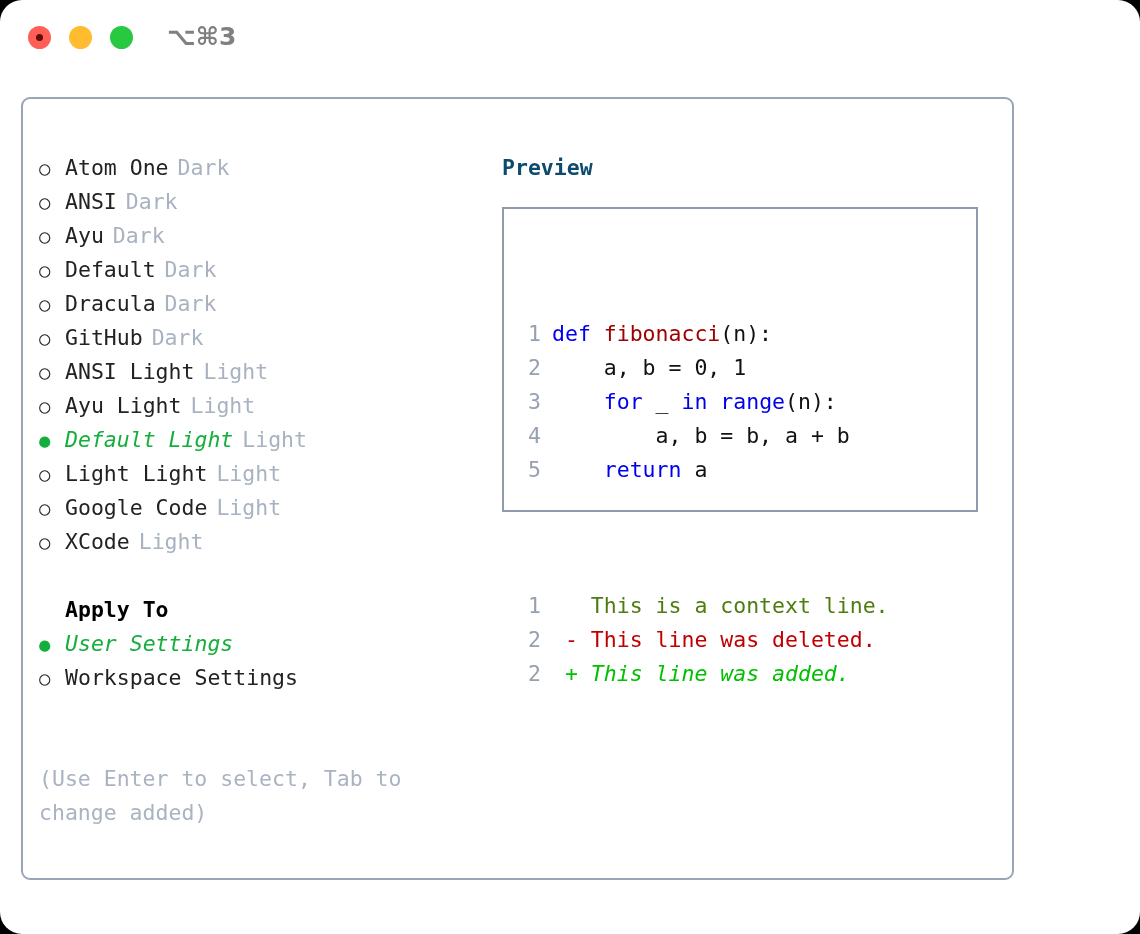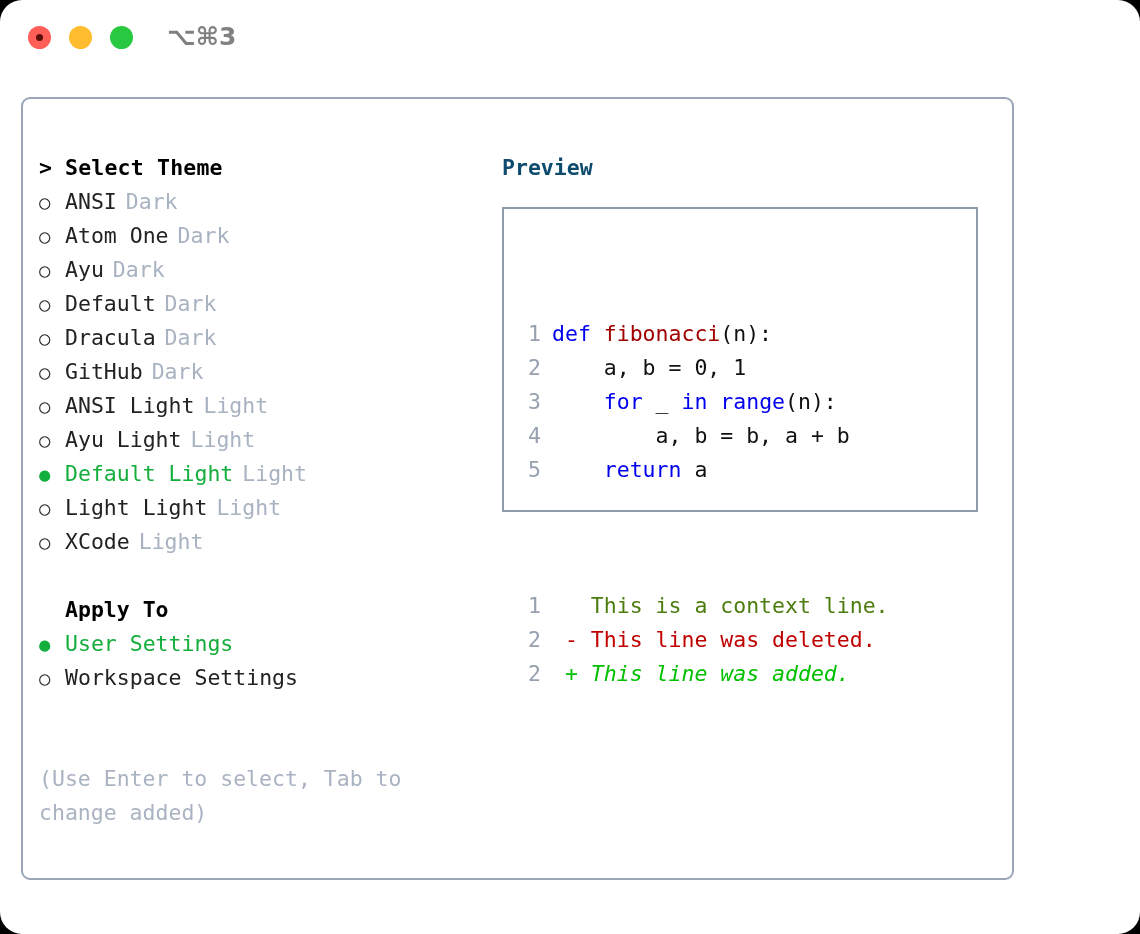--- a/index.html
+++ b/index.html
@@ -135,20 +135,21 @@
   .indent {
     display: inline-block;
     width: 26px;
   }
 
   .label {
     color: #222222;
   }
   .label-sel {
     color: #14ae3c;
+    font-style: italic;
   }
   .badge {
     color: #a8b2c0;
     margin-left: 9px;
   }
   .badge-sel {
     color: #a8b2c0;
   }
 
   .apply-title {
@@ -230,35 +231,33 @@
       <span class="dot dot-max"></span>
     </div>
     <div class="title-shortcut">⌥⌘3</div>
   </div>
 
   <div class="panel">
     <div class="panel-inner">
 
       <div class="left-col">
 
-        <div class="row section-title">
-          <span class="caret">&gt;</span><span>Select Theme</span>
-        </div>
 
         <div id="theme-items">
+            <div class="row"><span class="marker">○</span><span class="label">Atom One</span><span class="badge">Dark</span></div>
             <div class="row"><span class="marker">○</span><span class="label">ANSI</span><span class="badge">Dark</span></div>
-            <div class="row"><span class="marker">○</span><span class="label">Atom One</span><span class="badge">Dark</span></div>
             <div class="row"><span class="marker">○</span><span class="label">Ayu</span><span class="badge">Dark</span></div>
             <div class="row"><span class="marker">○</span><span class="label">Default</span><span class="badge">Dark</span></div>
             <div class="row"><span class="marker">○</span><span class="label">Dracula</span><span class="badge">Dark</span></div>
             <div class="row"><span class="marker">○</span><span class="label">GitHub</span><span class="badge">Dark</span></div>
             <div class="row"><span class="marker">○</span><span class="label">ANSI Light</span><span class="badge">Light</span></div>
             <div class="row"><span class="marker">○</span><span class="label">Ayu Light</span><span class="badge">Light</span></div>
             <div class="row"><span class="marker marker-sel">●</span><span class="label label-sel">Default Light</span><span class="badge badge-sel">Light</span></div>
             <div class="row"><span class="marker">○</span><span class="label">Light Light</span><span class="badge">Light</span></div>
+            <div class="row"><span class="marker">○</span><span class="label">Google Code</span><span class="badge">Light</span></div>
             <div class="row"><span class="marker">○</span><span class="label">XCode</span><span class="badge">Light</span></div>
           </div>
 
         <div class="spacer-row"></div>
 
         <div class="row">
           <span class="indent"></span><span class="apply-title">Apply To</span>
         </div>
 
         <div id="apply-items">

